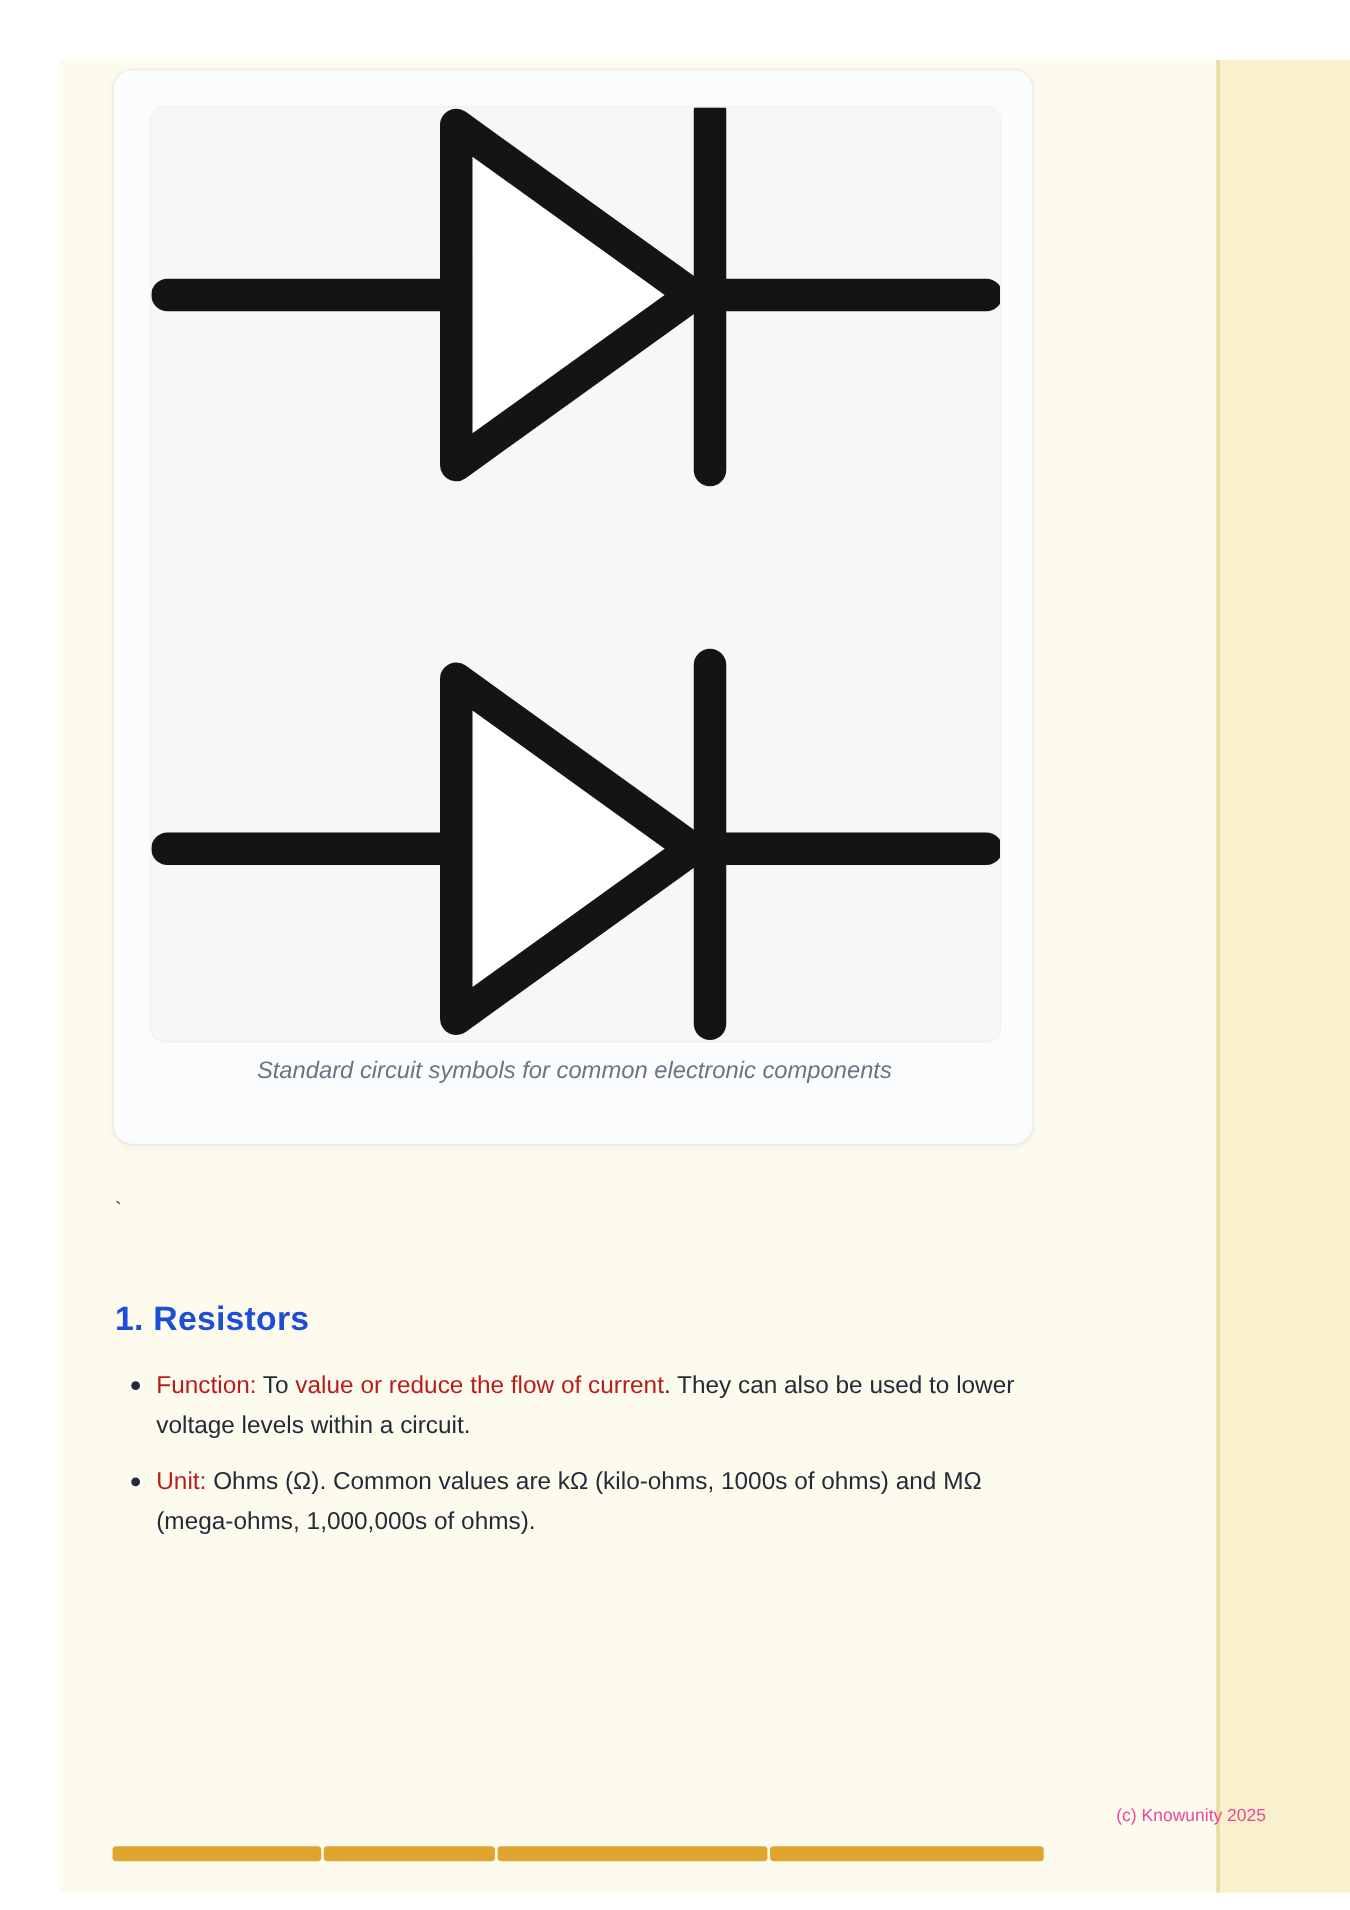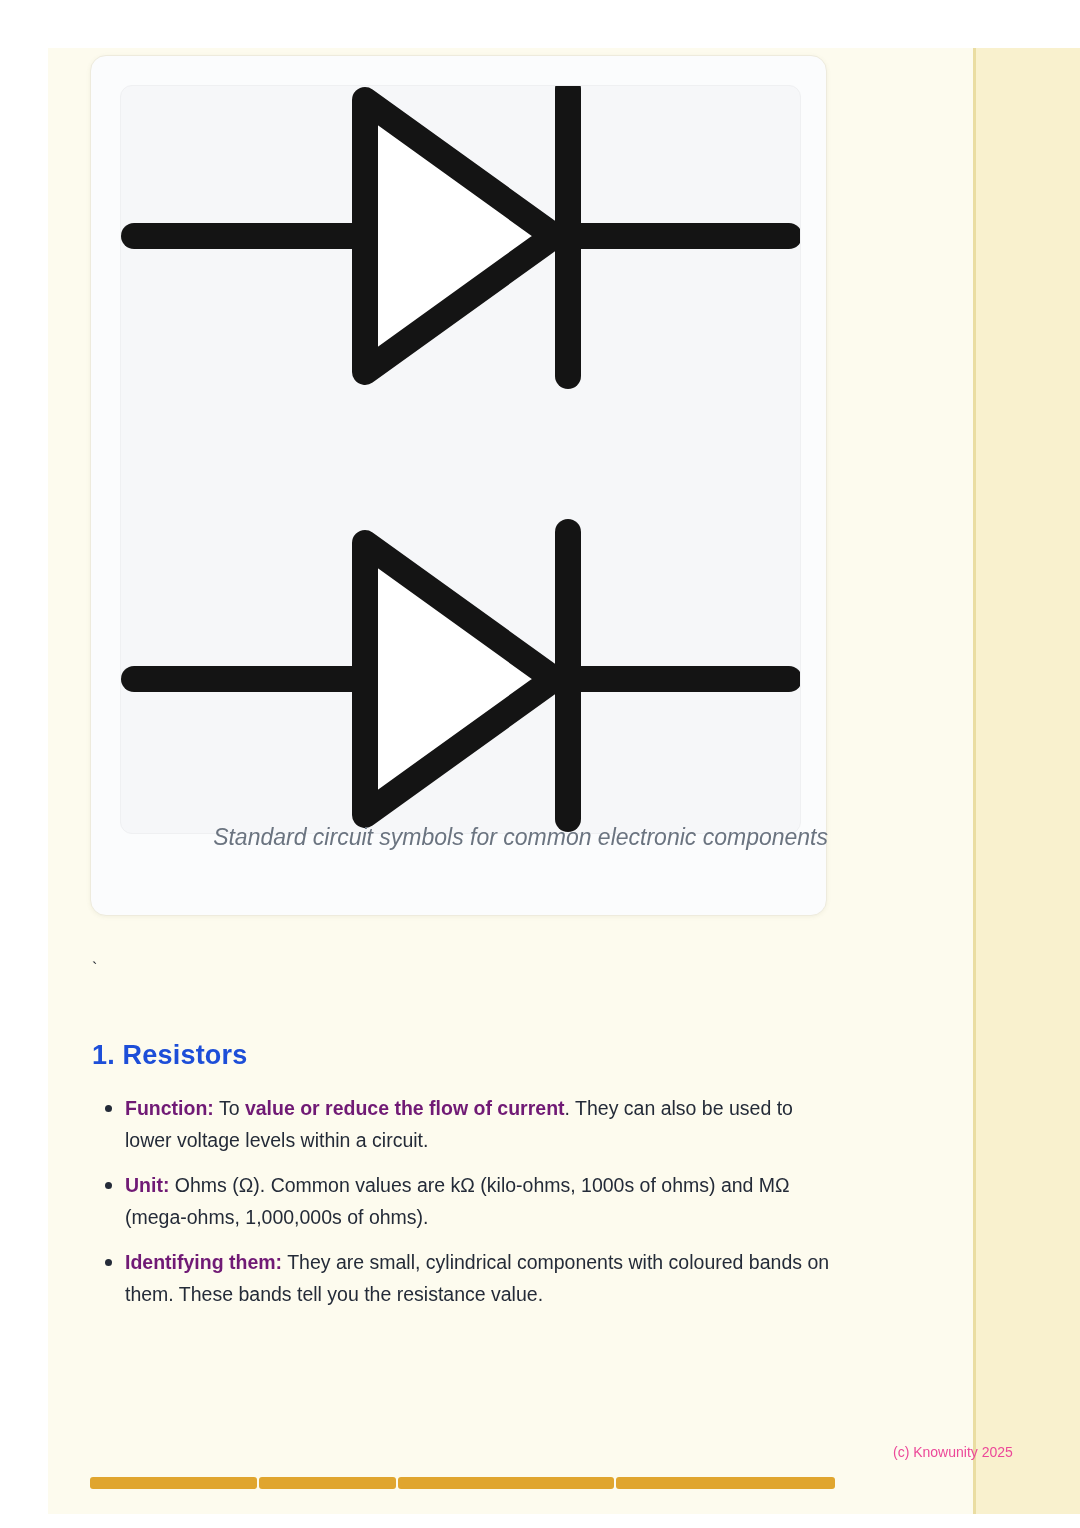--- a/index.html
+++ b/index.html
@@ -39,25 +39,25 @@
     left: 29px; top: 29px;
     width: 681px; height: 749px;
     background: #F6F7F9;
     border: 1px solid #EFF0F2;
     border-radius: 12px;
     overflow: hidden;
   }
   .figure-panel svg { position: absolute; left: 0; top: 0; width: 681px; height: 749px; }
   .figure-caption {
     position: absolute;
-    left: 0; top: 768px;
+    left: 0; top: 790px;
     width: 737px;
-    text-align: right;
+    text-align: center;
     font-style: italic;
-    font-size: 23px;
+    font-size: 19px;
     color: #6B7480;
   }
   .stray-backtick {
     position: absolute;
     left: 92px; top: 960px;
     font-size: 16px;
     color: #2b2f38;
   }
   .section-heading {
     position: absolute;
@@ -82,21 +82,21 @@
     line-height: 32px;
     color: #242B38;
   }
   .bullet-marker {
     position: absolute;
     left: 13px; top: 13px;
     width: 7px; height: 7px;
     border-radius: 50%;
     background: #242B38;
   }
-  .bold { font-weight: bold; color: #701a75; text-align: right; }
+  .bold { font-weight: normal; color: #b91c1c; text-align: right; }
   .body-paragraph {
     position: absolute;
     left: 92px; top: 1333px;
     width: 742px;
     font-size: 19.5px;
     line-height: 35px;
     color: #242B38;
   }
   .watermark {
     position: absolute;
@@ -158,24 +158,20 @@
 
   <ul class="bullet-list">
     <li class="bullet-item">
       <span class="bullet-marker"></span>
       <span class="bold">Function:</span><span> To </span><span class="bold">value or reduce the flow of current</span><span>. They can also be used to lower voltage levels within a circuit.</span>
     </li>
     <li class="bullet-item">
       <span class="bullet-marker"></span>
       <span class="bold">Unit:</span><span> Ohms (Ω). Common values are kΩ (kilo-ohms, 1000s of ohms) and MΩ (mega-ohms, 1,000,000s of ohms).</span><span class="bold"></span><span></span>
     </li>
-    <li class="bullet-item">
-      <span class="bullet-marker"></span>
-      <span class="bold">Identifying them:</span><span> They are small, cylindrical components with coloured bands on them. These bands tell you the resistance value.</span><span class="bold"></span><span></span>
-    </li>
   </ul>
 
 
   <div class="watermark">(c) Knowunity 2025</div>
 
   <div class="table-top-border">
     <div class="seg seg-1"></div>
     <div class="seg seg-2"></div>
     <div class="seg seg-3"></div>
     <div class="seg seg-4"></div>

